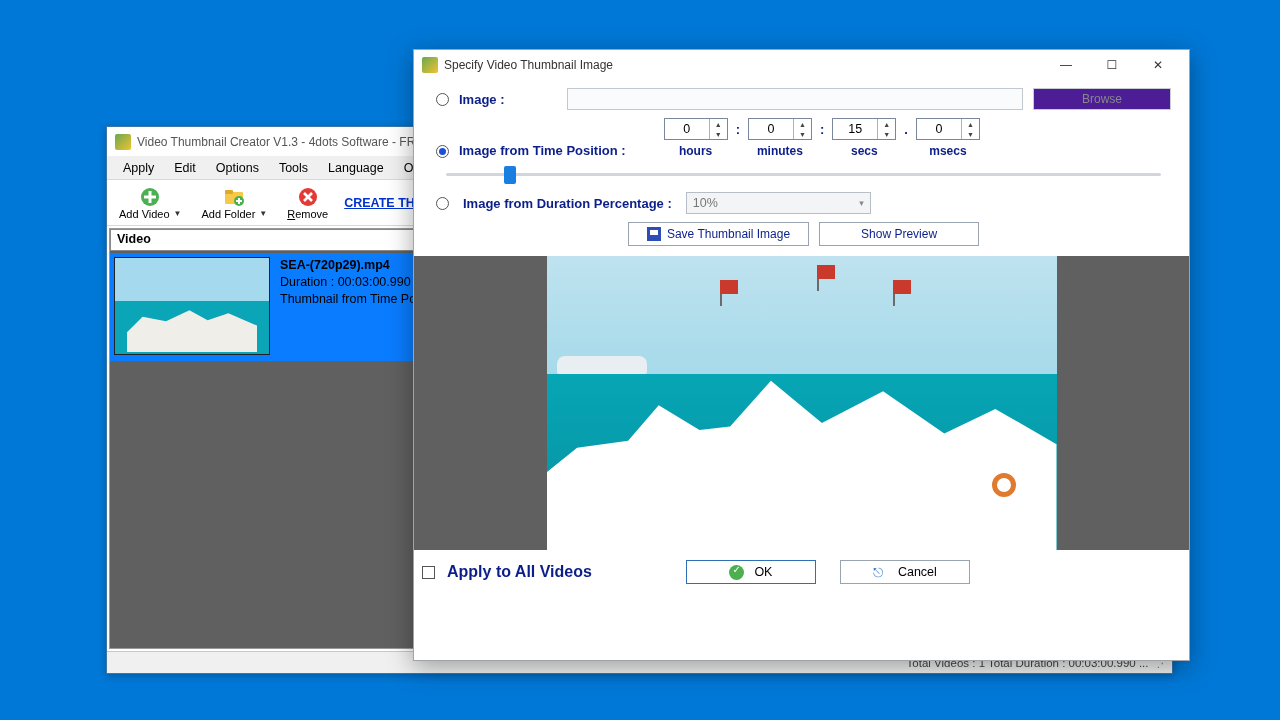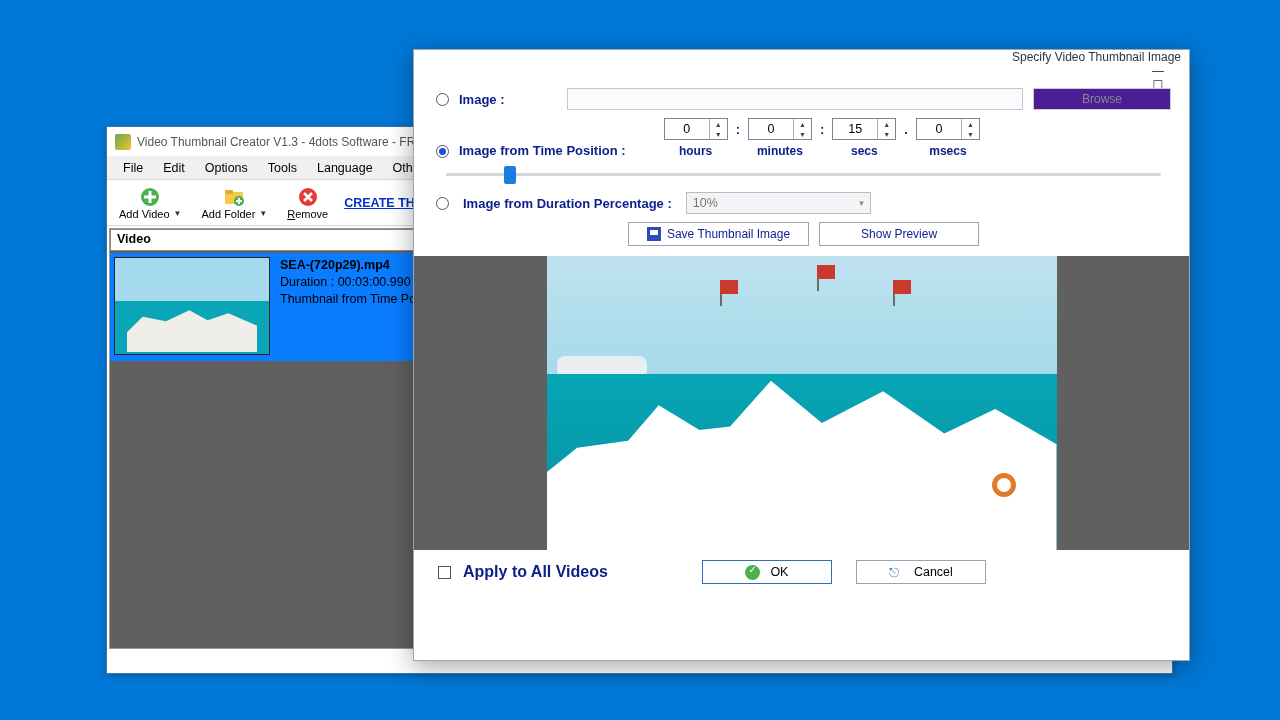--- a/index.html
+++ b/index.html
@@ -20,21 +20,21 @@
 .list-header { position: absolute; left: 0; right: 0; top: 0; height: 22px; background: #fff; border: 1px solid #888; font-size: 12.5px; font-weight: bold; padding: 2px 6px; }
 .list-row { position: absolute; left: 0; right: 0; top: 24px; height: 108px; background: #0a7cff; display: flex; padding: 4px; gap: 10px; color: #000; }
 .thumb { width: 156px; height: 98px; border: 1px solid #222; background: linear-gradient(180deg,#a5d9ee 0%,#a5d9ee 45%,#0aa6b8 45%,#0aa6b8 100%); position: relative; overflow: hidden; }
 .thumb::after { content: ""; position: absolute; left: 12px; right: 12px; bottom: 2px; height: 44px; background: #f0eee8; clip-path: polygon(0 55%,12% 20%,30% 30%,48% 5%,62% 28%,78% 12%,100% 40%,100% 100%,0 100%); }
 .row-text { font-size: 12.5px; line-height: 1.35; }
 .row-filename { color: #000000; font-weight: 600; }
 .statusbar { position: absolute; left: 0; right: 0; bottom: 0; height: 22px; background: #f0f0f0; border-top: 1px solid #c8c8c8; font-size: 11.5px; color: #444; display: flex; align-items: center; justify-content: flex-end; padding: 0 6px; gap: 8px; }
 
 
 .dialog { position: absolute; left: 413px; top: 49px; width: 777px; height: 612px; background: #fff; border: 1px solid #9fa4aa; box-shadow: 0 6px 24px rgba(0,0,0,0.35); z-index: 5; display: flex; flex-direction: column; }
-.dlg-titlebar { height: 30px; display: flex; align-items: flex-end; padding: 0 8px; font-size: 12px; color: #333; flex-direction: column; }
+.dlg-titlebar { height: 30px; display: flex; align-items: center; padding: 8px 8px; font-size: 12px; color: #333; }
 .dlg-titlebar .spacer { flex: 1; }
 .win-btn { width: 46px; height: 30px; display: flex; align-items: center; justify-content: center; font-size: 12px; }
 .dlg-body { padding: 8px 18px 4px 22px; font-size: 13px; color: #0b1e8a; }
 .dlg-row { display: flex; align-items: center; gap: 10px; margin-bottom: 8px; }
 .radio { width: 13px; height: 13px; border: 1px solid #555; border-radius: 50%; display: inline-flex; align-items: center; justify-content: center; flex: 0 0 13px; }
 .radio.selected::after { content: ""; width: 7px; height: 7px; background: #1a4fd6; border-radius: 50%; }
 .lbl { font-weight: bold; color: #0b1e8a; }
 .txt-input { flex: 1; height: 22px; border: 1px solid #c2c8d0; background: #fafbfc; }
 .browse-btn { width: 138px; height: 22px; border: 1px solid #c9cdd3; background: #4c1d95; color: #888; font-size: 12px; }
 .spin-row { display: flex; align-items: flex-start; gap: 8px; margin-left: 224px; }
@@ -62,21 +62,21 @@
 .flag { position: absolute; width: 18px; height: 14px; background: #c93a2d; }
 .flag.f1 { left: 34%; top: 8%; }
 .flag.f2 { left: 53%; top: 3%; }
 .flag.f3 { left: 68%; top: 8%; }
 .pole { position: absolute; width: 2px; height: 26px; background: #6b6b6b; }
 .pole.p1 { left: 34%; top: 8%; }
 .pole.p2 { left: 53%; top: 3%; }
 .pole.p3 { left: 68%; top: 8%; }
 .lifebuoy { position: absolute; right: 8%; bottom: 18%; width: 24px; height: 24px; border: 5px solid #e07a2e; border-radius: 50%; background: #fff; }
 .far-boat { position: absolute; left: 2%; top: 34%; width: 90px; height: 18px; background: #e8eef2; border-radius: 8px 8px 2px 2px; }
-.bottom-row { display: flex; align-items: center; gap: 24px; padding: 10px 14px 0 24px; }
+.bottom-row { display: flex; align-items: center; gap: 24px; padding: 10px 14px 0 8px; }
 .ok-btn, .cancel-btn { width: 130px; height: 24px; border: 1px solid #2f6fb3; background: #fff; display: flex; align-items: center; justify-content: center; gap: 10px; font-size: 12.5px; cursor: pointer; }
 .ok-btn { border-color: #2f6fb3; }
 .cancel-btn { border-color: #9aa3b0; }
 .green-check { width: 15px; height: 15px; border-radius: 50%; background: #4caf50; position: relative; }
 .green-check::after { content: "✓"; color: #fff; font-size: 10px; position: absolute; left: 3px; top: -1px; }
 .cancel-icon { width: 15px; height: 15px; position: relative; }
 .cancel-icon::before { content: "⎋"; color: #3a7ac6; font-size: 13px; }
 .sb-grip { color: #888; letter-spacing: -2px; }
 
 svg.icon-add { width: 22px; height: 22px; }
@@ -86,21 +86,21 @@
 </style>
 </head>
 <body>
 
 <div class="main-window">
   <div class="main-titlebar">
     <span class="app-icon"></span>
     <span>Video Thumbnail Creator V1.3 - 4dots Software - FREE</span>
   </div>
   <div class="menubar">
-    <span>File</span>
+    <span>Apply</span>
     <span>Edit</span>
     <span>Options</span>
     <span>Tools</span>
     <span>Language</span>
     <span>Other Applications</span>
   </div>
   <div class="toolbar">
     <div class="tb-btn">
       <svg class="icon-add">
           <circle cx="11" cy="11" r="9" fill="#4caf50"></circle>
@@ -138,20 +138,24 @@
     <div class="list-header">Video</div>
     <div class="list-row">
       <div class="thumb"></div>
       <div class="row-text">
         <div class="row-filename">SEA-(720p29).mp4</div>
         <div>Duration : 00:03:00.990</div>
         <div>Thumbnail from Time Position : 00:00:15</div>
       </div>
     </div>
   </div>
+  <div class="statusbar">
+    <span>Total Videos : 1  Total Duration : 00:03:00.990  ...</span>
+    <span class="sb-grip">⋰</span>
+  </div>
 </div>
 
 <div class="dialog">
   <div class="dlg-titlebar">
     <span class="app-icon"></span>
     <span>Specify Video Thumbnail Image</span>
     <span class="spacer"></span>
     <span class="win-btn">—</span>
     <span class="win-btn">☐</span>
     <span class="win-btn close">✕</span>

